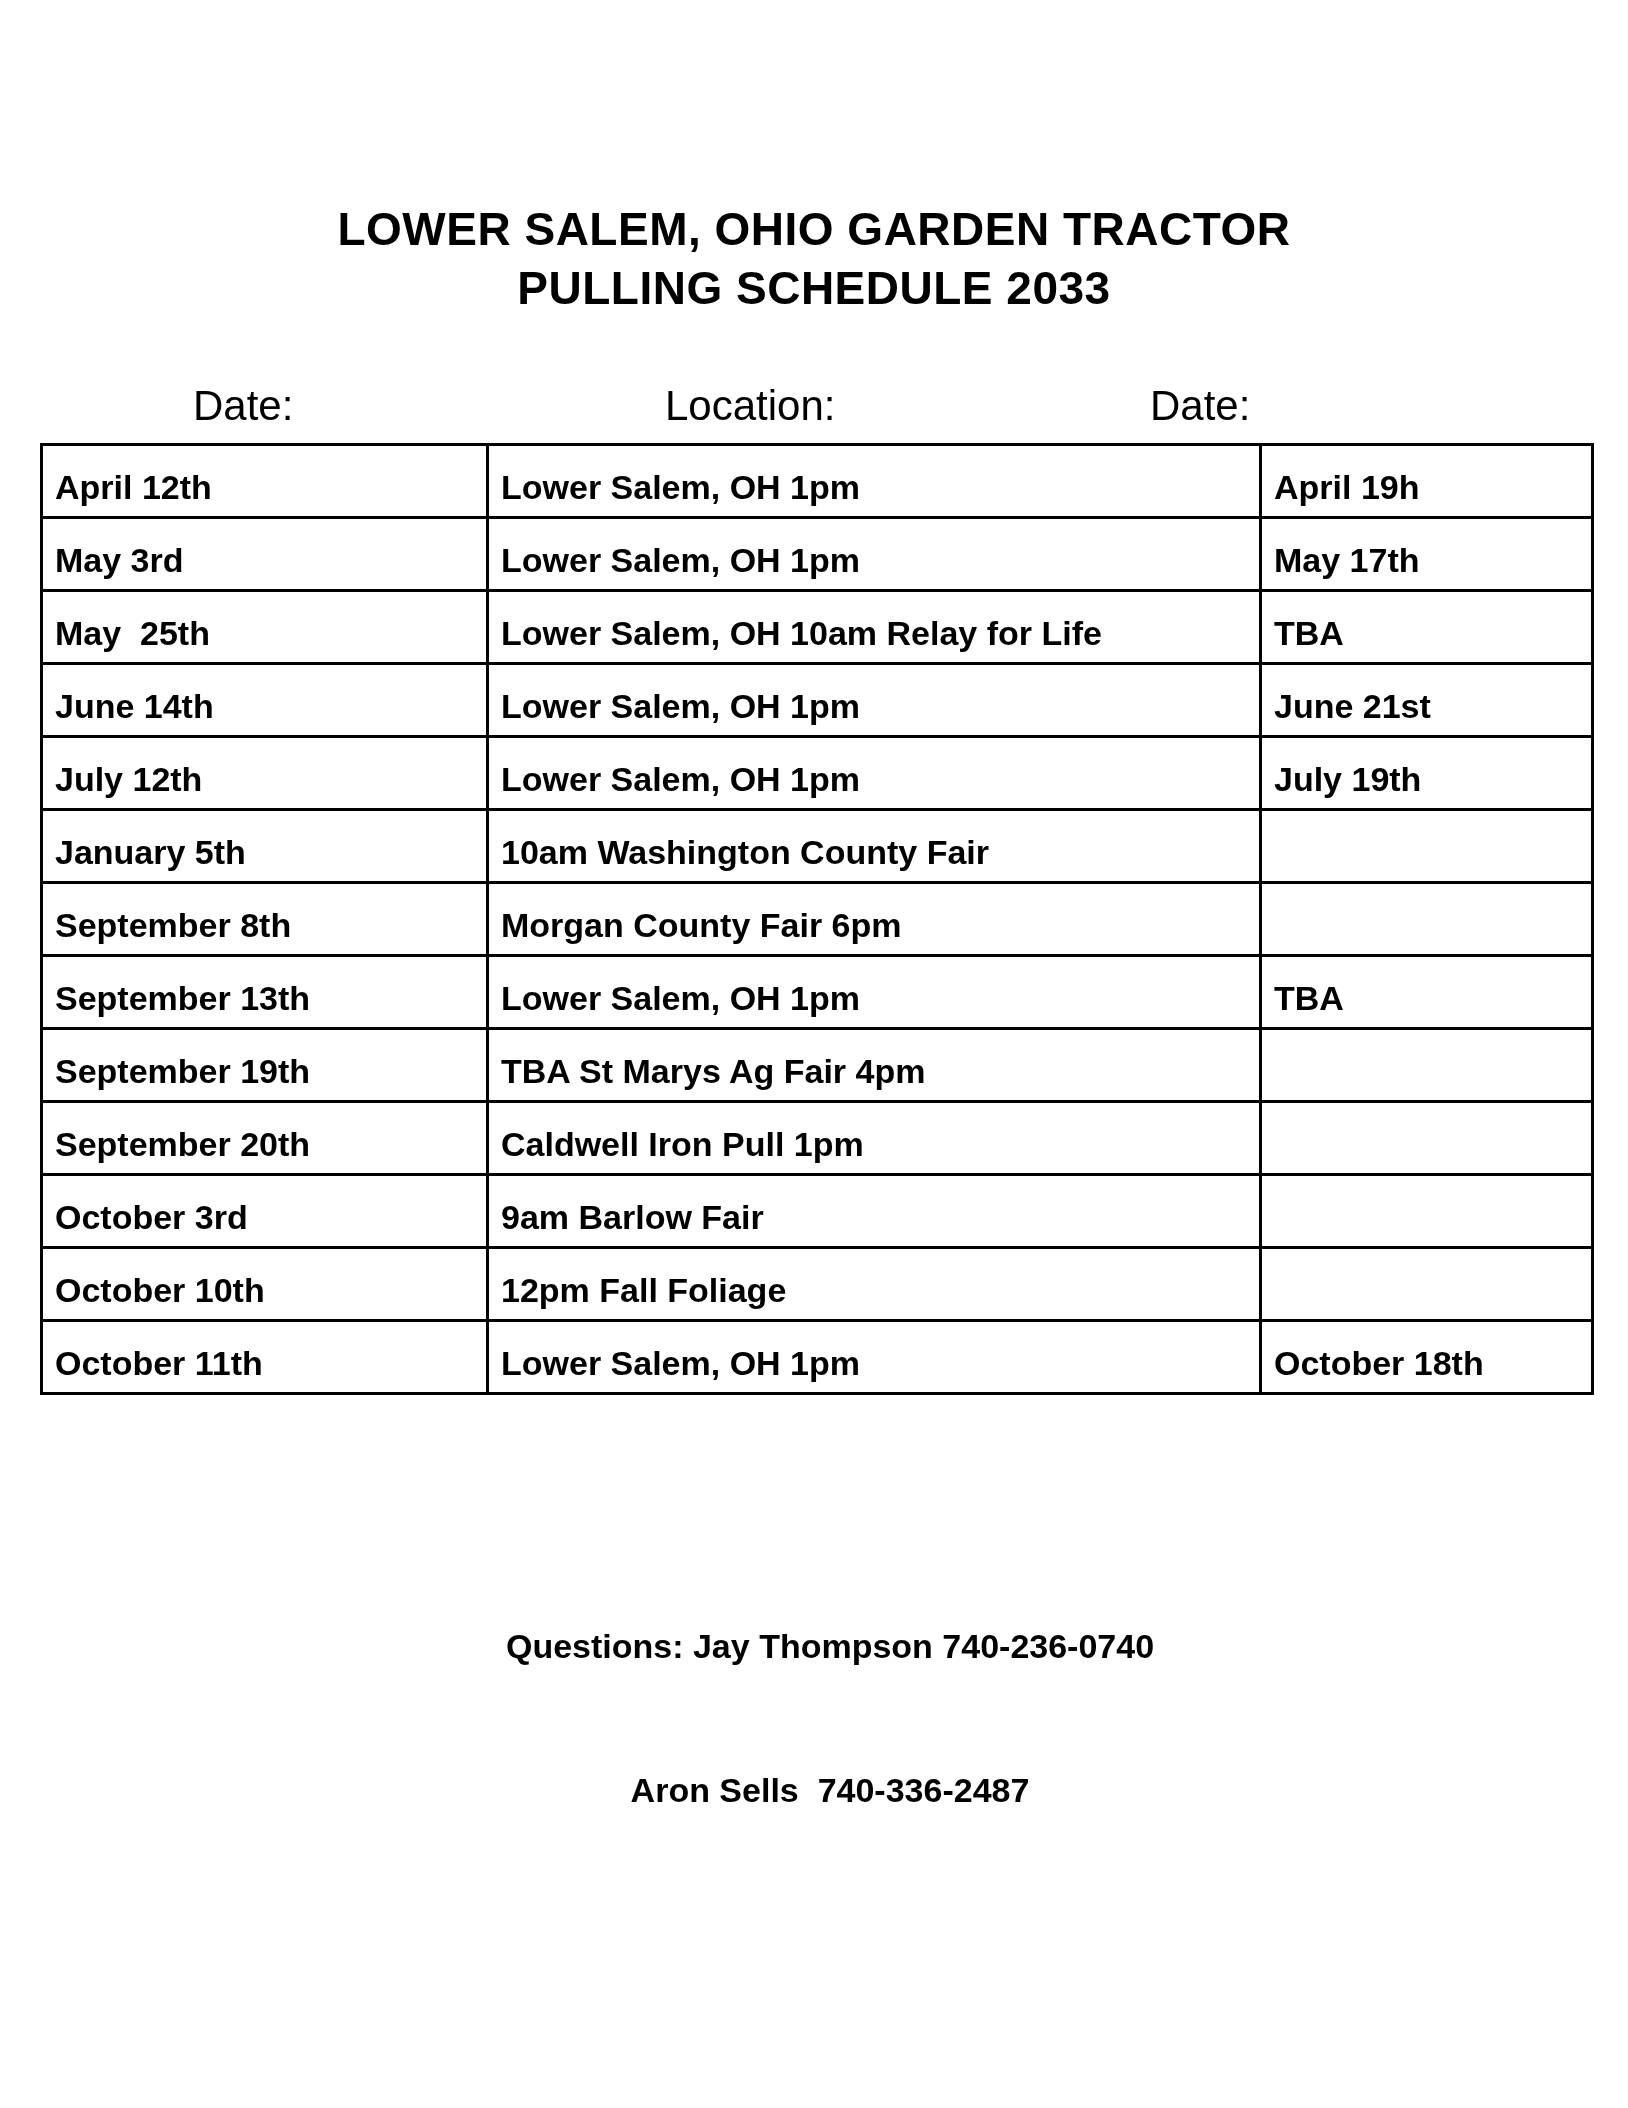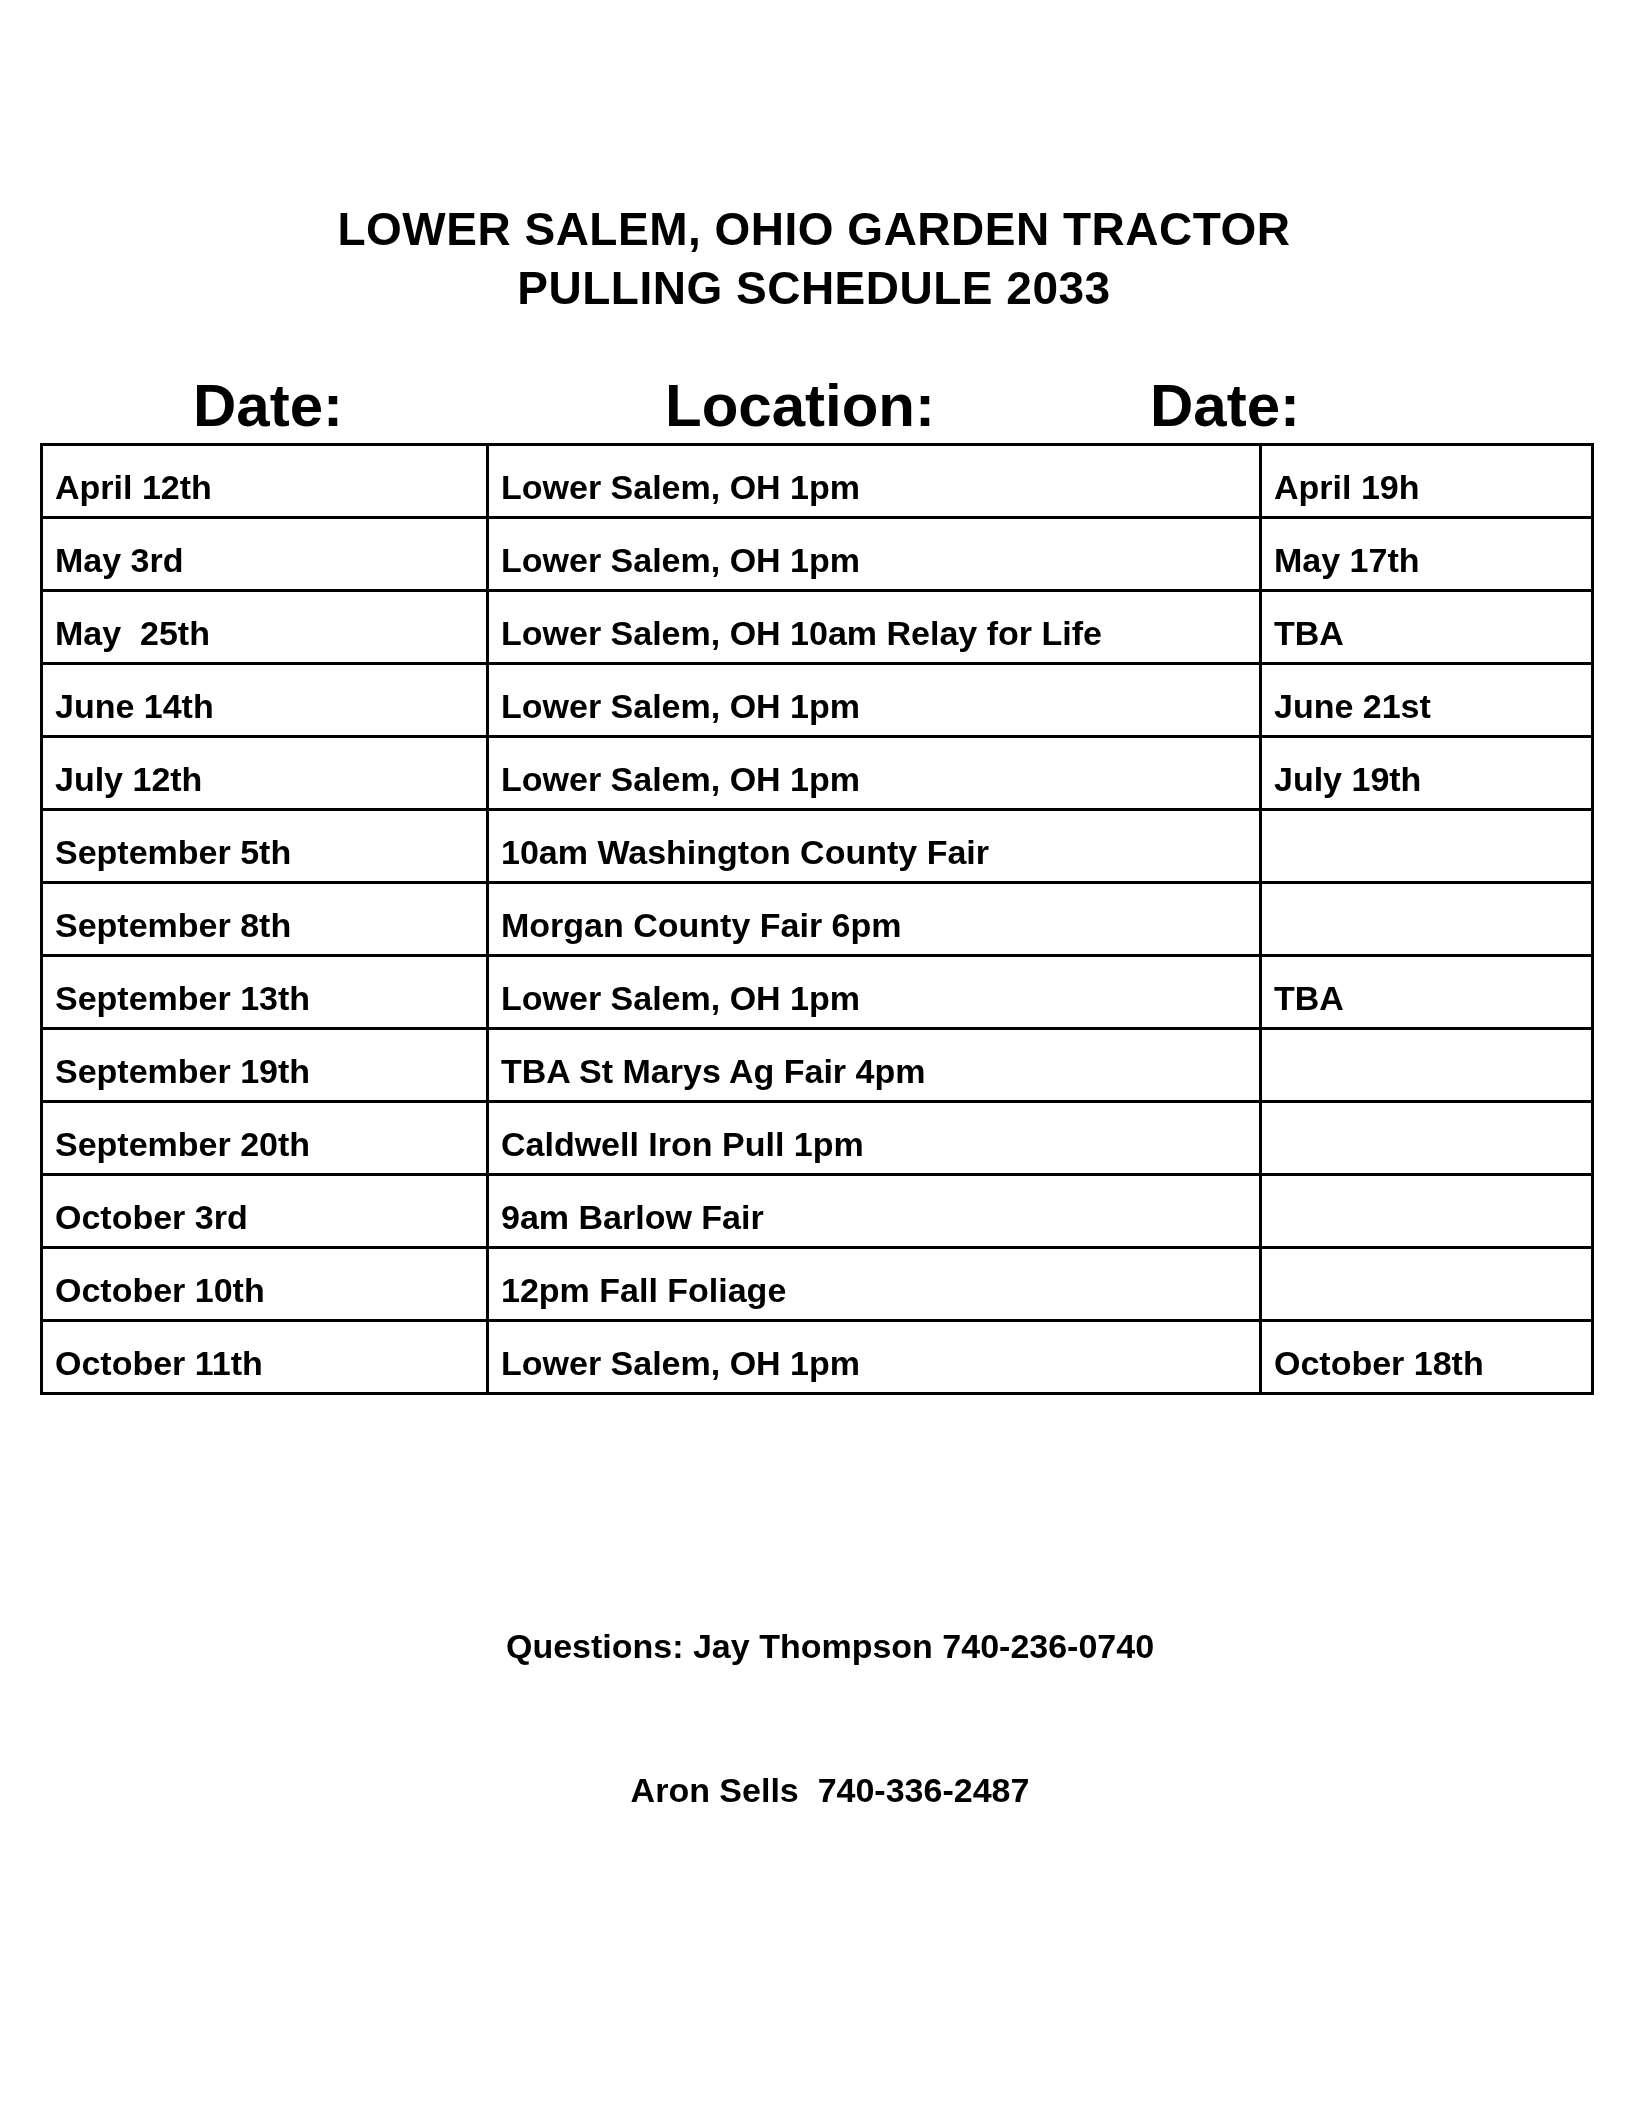--- a/index.html
+++ b/index.html
@@ -27,23 +27,23 @@
     font-weight: bold;
     letter-spacing: 0.5px;
     margin-top: 8px;
   }
   .header-row {
     position: absolute;
     top: 378px;
     left: 0;
     width: 1628px;
     height: 60px;
-    font-size: 60px;
+    font-size: 42px;
     line-height: 56px;
-    font-weight: bold;
+    font-weight: normal;
   }
   .col-header { position: absolute; top: 0; white-space: pre; }
   .col-header.h1 { left: 193px; }
   .col-header.h2 { left: 665px; }
   .col-header.h3 { left: 1150px; }
   table.schedule {
     position: absolute;
     top: 443px;
     left: 40px;
     width: 1551px;
@@ -113,21 +113,21 @@
       <td>June 14th</td>
       <td>Lower Salem, OH 1pm</td>
       <td>June 21st</td>
     </tr>
     <tr>
       <td>July 12th</td>
       <td>Lower Salem, OH 1pm</td>
       <td>July 19th</td>
     </tr>
     <tr>
-      <td>September 5th</td>
+      <td>January 5th</td>
       <td>10am Washington County Fair</td>
       <td></td>
     </tr>
     <tr>
       <td>September 8th</td>
       <td>Morgan County Fair 6pm</td>
       <td></td>
     </tr>
     <tr>
       <td>September 13th</td>

